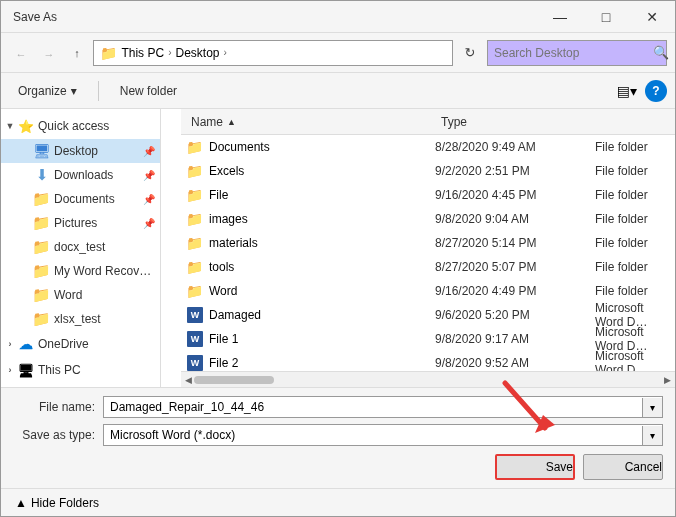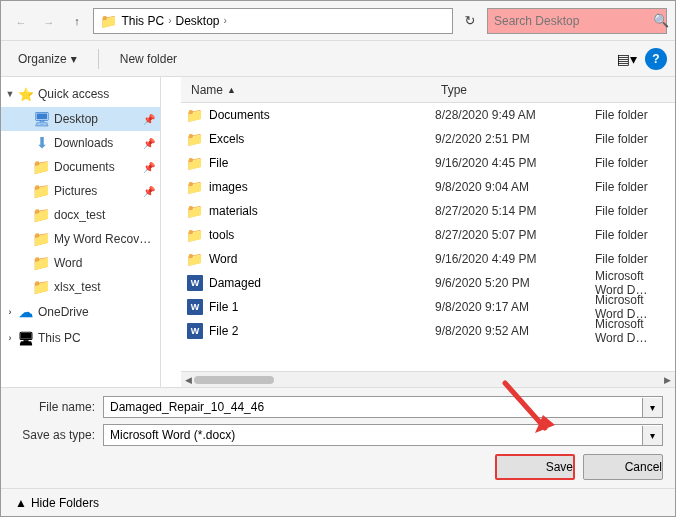--- a/index.html
+++ b/index.html
@@ -102,21 +102,21 @@
     }
 
     .search-box {
       width: 180px;
       height: 26px;
       border: 1px solid #999;
       display: flex;
       align-items: center;
       padding: 0 6px;
       gap: 4px;
-      background: #fca5a5;
+      background: #c4b5fd;
     }
     .search-box input {
       border: none;
       outline: none;
       font-size: 12px;
       flex: 1;
       background: transparent;
     }
     .search-icon-btn {
       color: #555;
@@ -463,20 +463,28 @@
       align-items: center;
       justify-content: center;
       border-radius: 1px;
     }
   </style>
 </head>
 <body>
 
 <div class="window">
 
+  <div class="title-bar">
+    <span class="title-bar-title">Save As</span>
+    <div class="title-bar-controls">
+      <div class="title-btn">—</div>
+      <div class="title-btn">□</div>
+      <div class="title-btn close">✕</div>
+    </div>
+  </div>
 
   <div class="address-bar">
     <div class="nav-btn disabled">
       <span>←</span>
     </div>
     <div class="nav-btn disabled">
       <span>→</span>
     </div>
     <div class="nav-btn">
       <span>↑</span>

